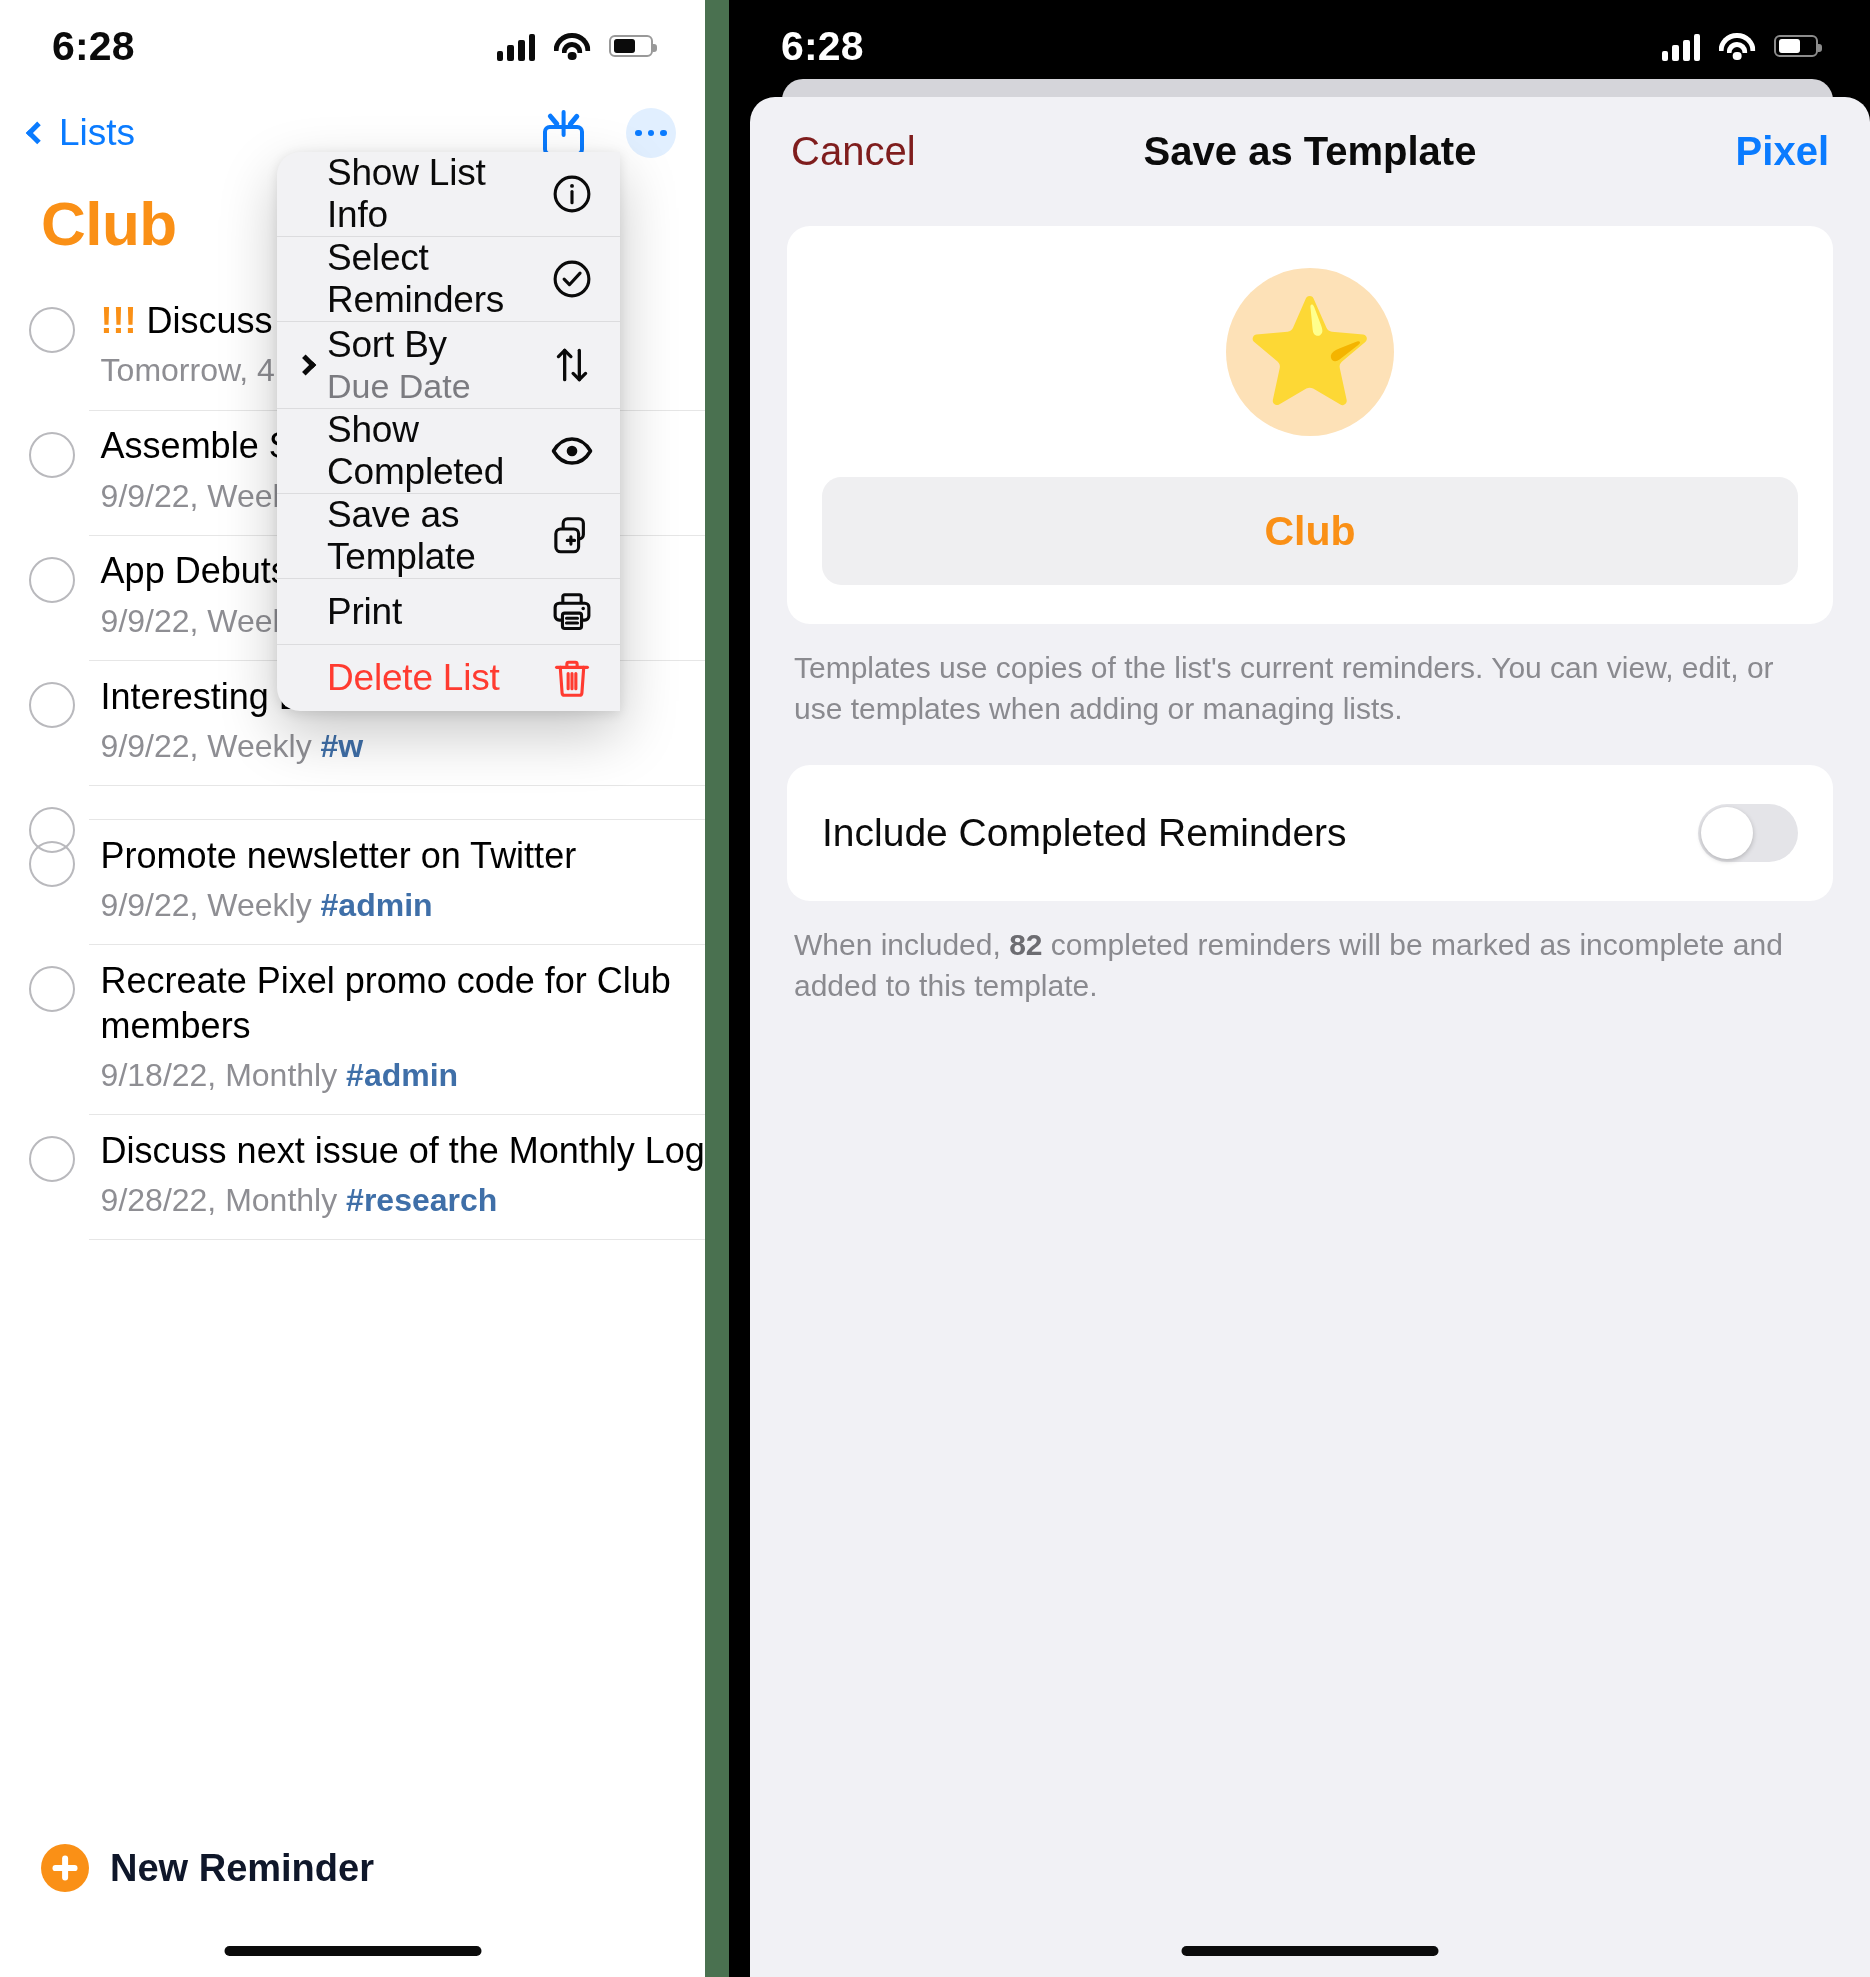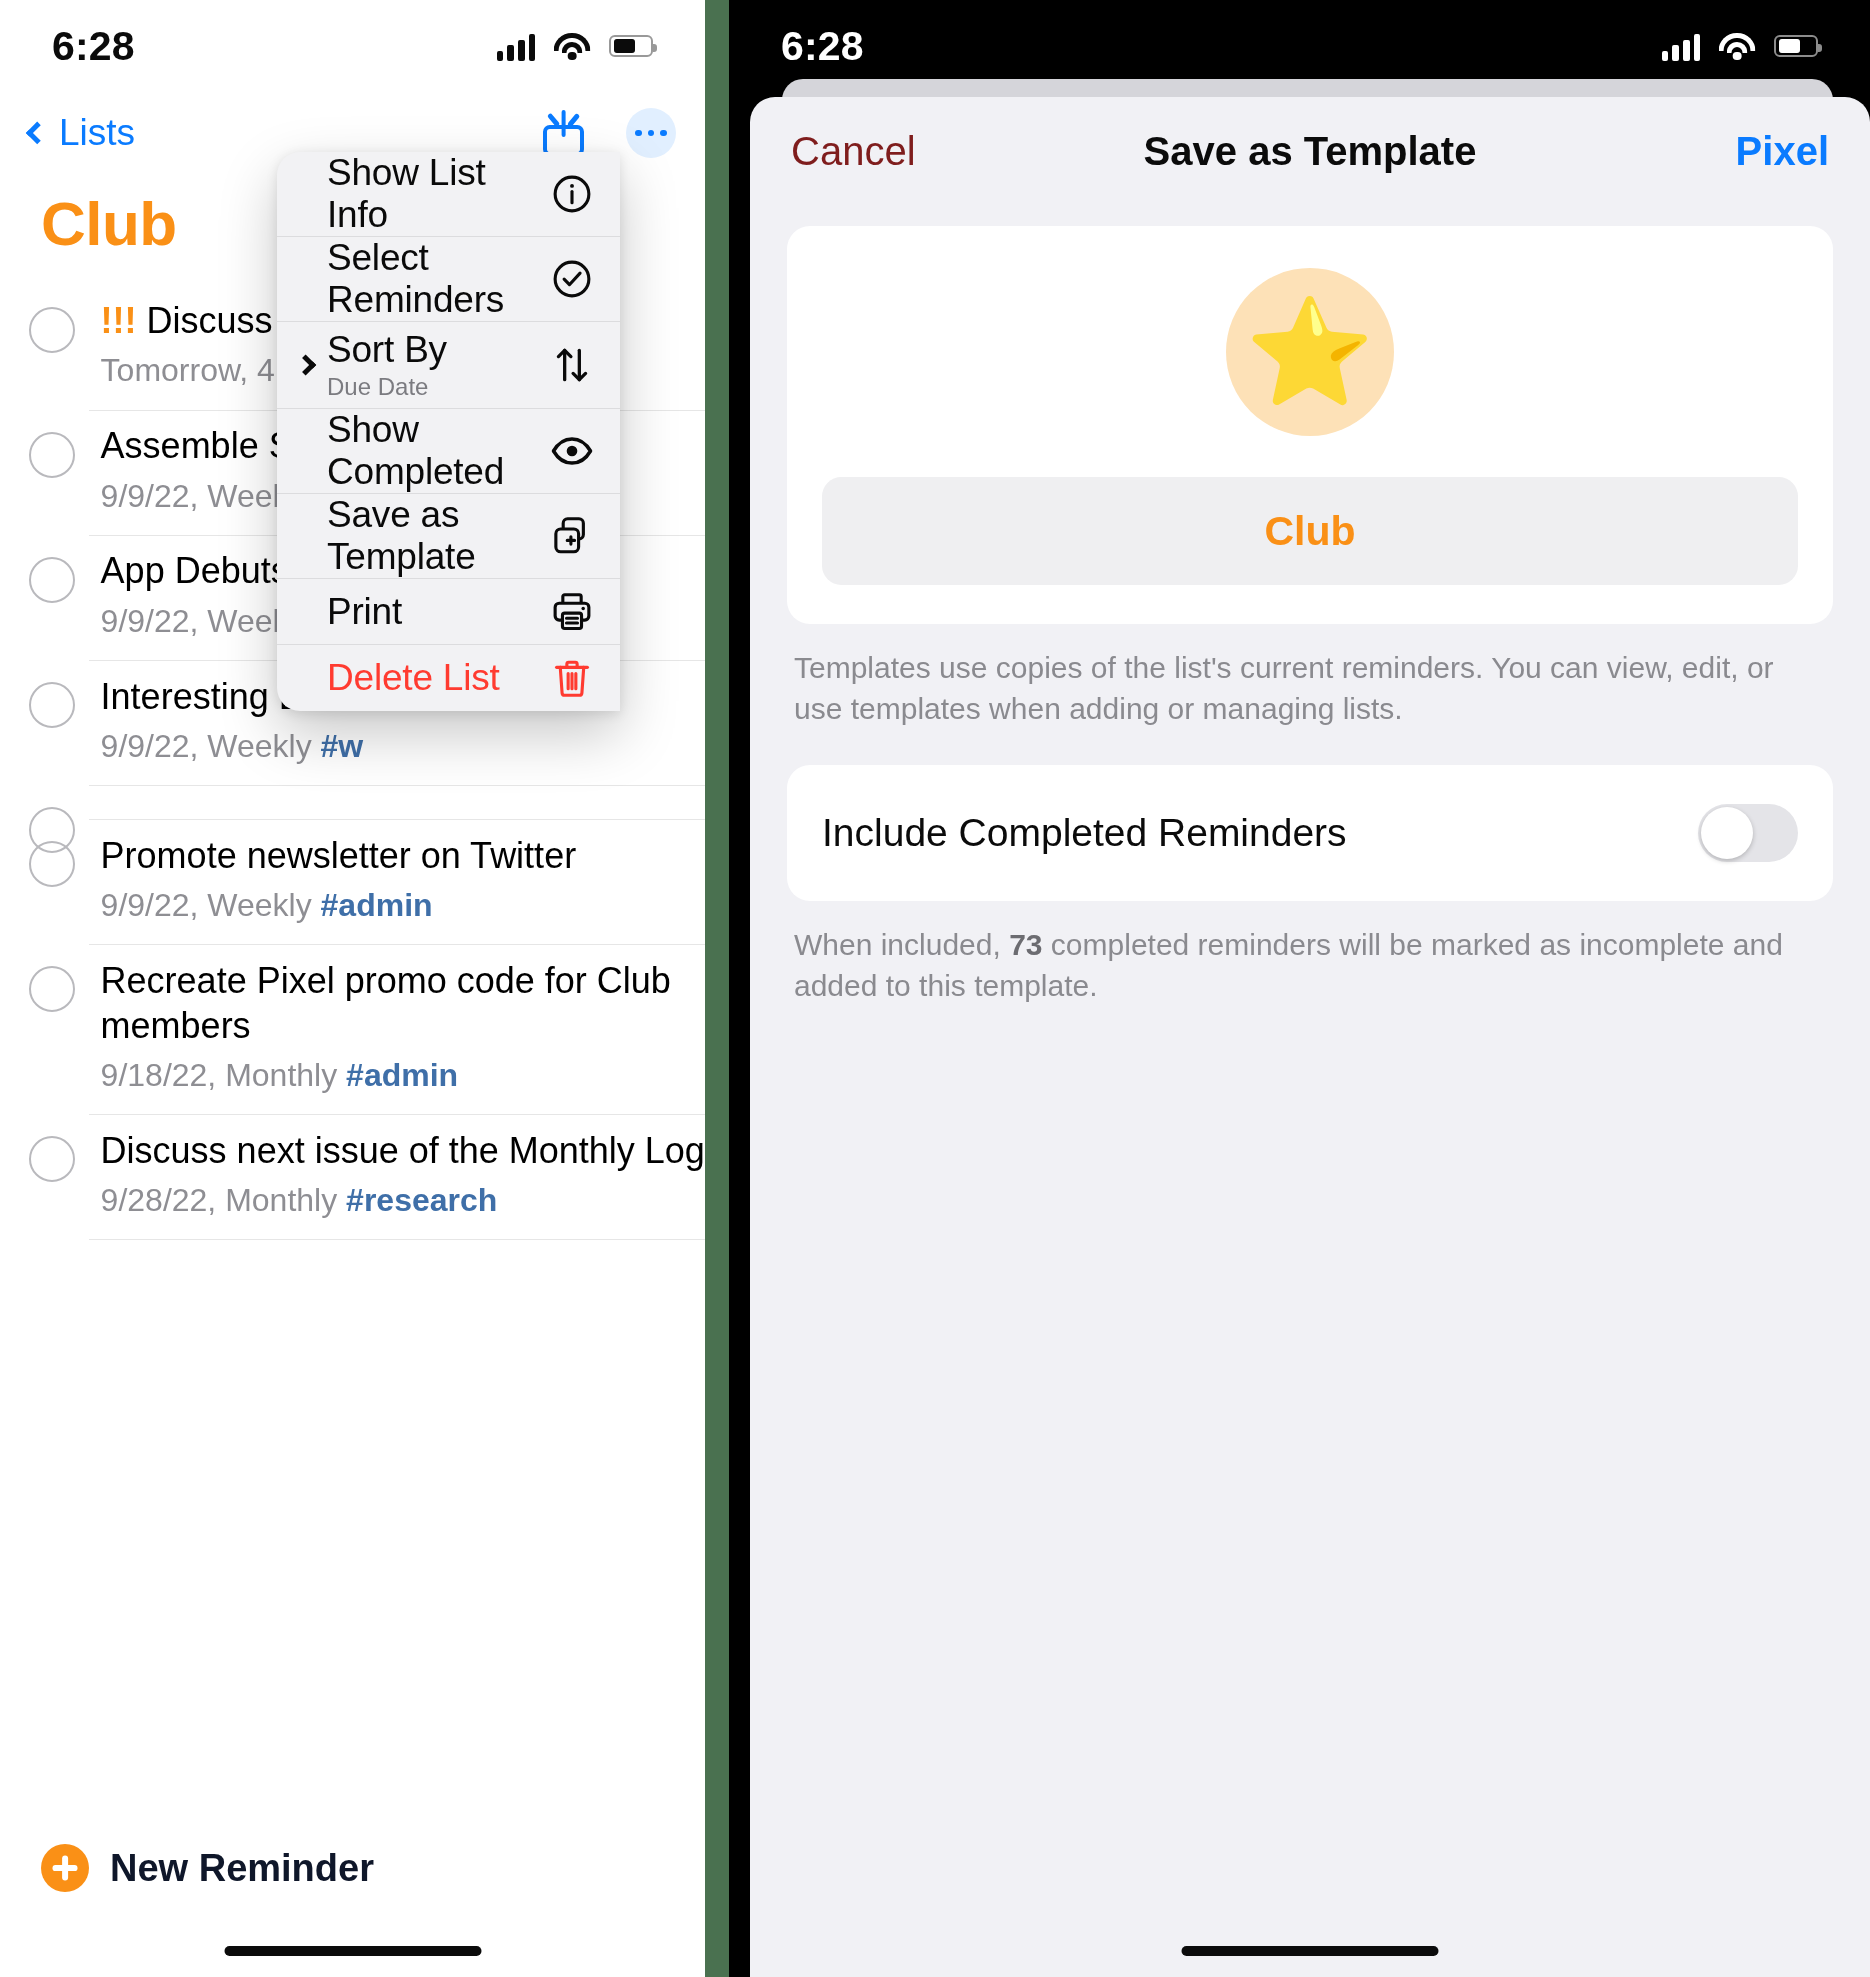--- a/index.html
+++ b/index.html
@@ -122,21 +122,21 @@
   .ctx-row {
     display:flex; align-items:center; position:relative;
     padding:0 23px 0 50px; min-height:66px;
     border-bottom:1.9px solid #dcdcde;
   }
   .ctx-row:last-child { border-bottom:none; }
   .ctx-row.tall { min-height:87px; }
   .ctx-labels { display:flex; flex-direction:column; justify-content:center; }
   .ctx-label { font-size:37px; color:#0a0a0a; letter-spacing:-0.2px; }
   .ctx-label.danger { color:#ff3b30; }
-  .ctx-sub { font-size:24px; color:#7b7b80; margin-top:1.9px; }
+  .ctx-sub { font-size:34px; color:#7b7b80; margin-top:1.9px; }
   .ctx-sub-chev {
     position:absolute; left:21px; top:50%; transform:translateY(-50%) rotate(-45deg);
     width:14.5px; height:14.5px; border-right:5.8px solid #0a0a0a; border-bottom:5.8px solid #0a0a0a;
   }
   .ctx-ico { margin-left:auto; width:50px; height:50px; display:flex; align-items:center; justify-content:center; flex:0 0 50px; }
   .ctx-ico svg { width:44px; height:44px; display:block; }
 
   
   .sheet-back {
     position:absolute; left:53px; right:37px; top:79px; height:58px;
@@ -454,19 +454,19 @@
     <div class="footnote">Templates use copies of the list's current reminders. You can view, edit, or use templates when adding or managing lists.</div>
 
     <div class="toggle-card">
       <div class="toggle-label">Include Completed Reminders</div>
       <div class="switch">
           <i></i>
         </div>
     </div>
 
     <div class="footnote">
-      <span>When included, </span><b>73</b><span> completed reminders will be marked as incomplete and added to this template.</span>
+      <span>When included, </span><b>82</b><span> completed reminders will be marked as incomplete and added to this template.</span>
     </div>
 
     <div class="home-ind on-sheet"></div>
   </div>
 </div>
 
 
 </body></html>

